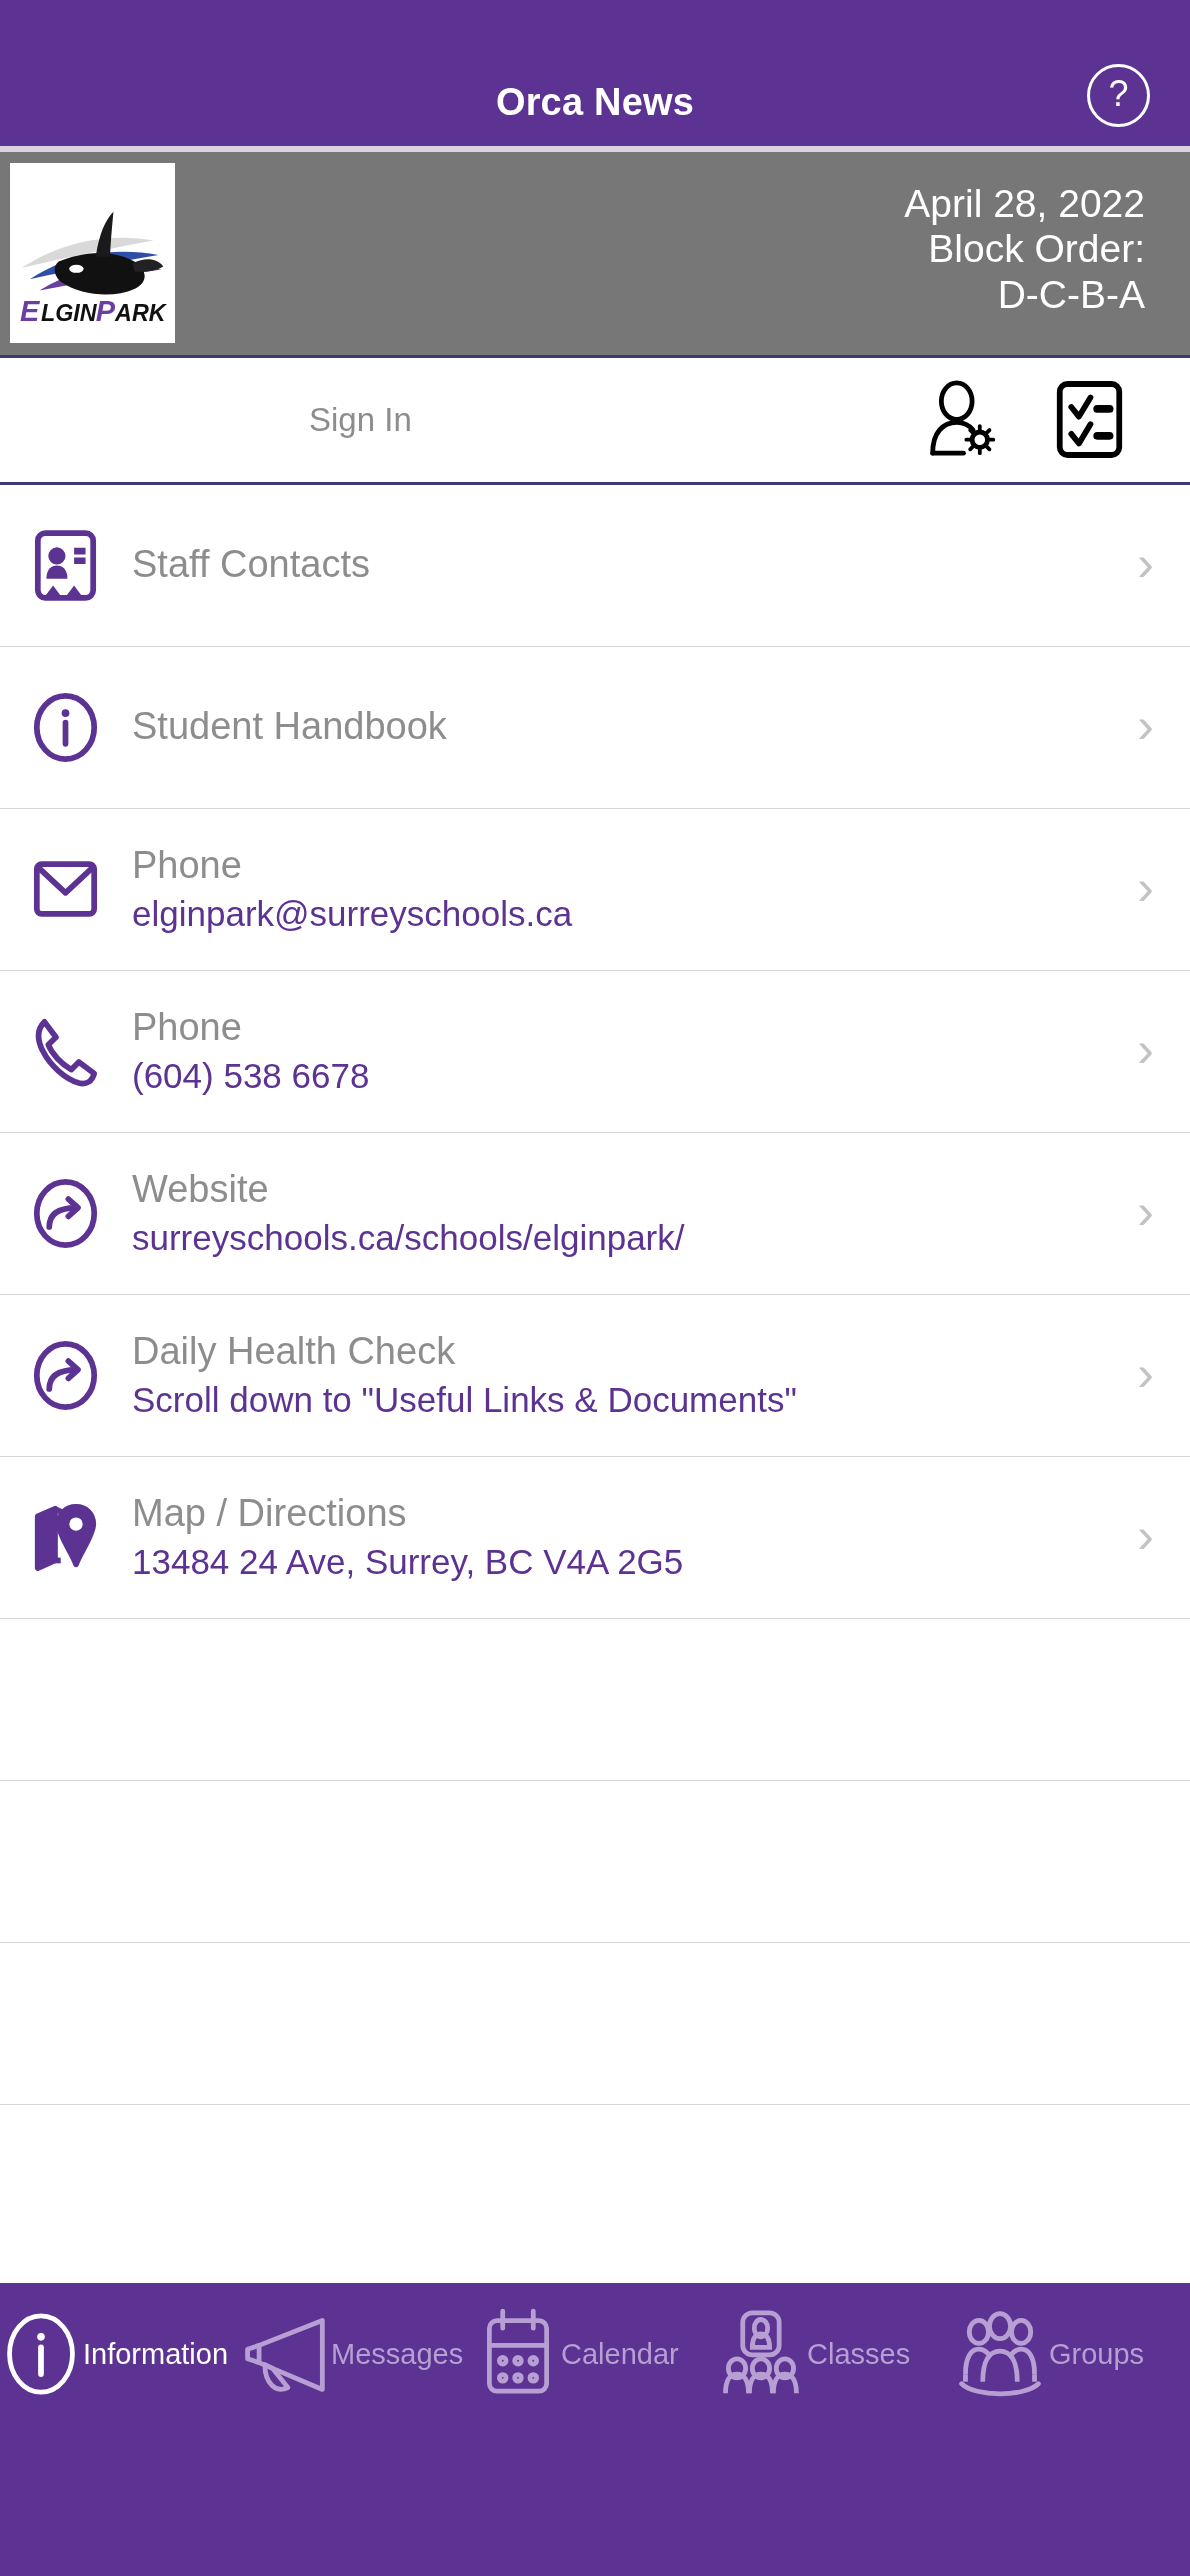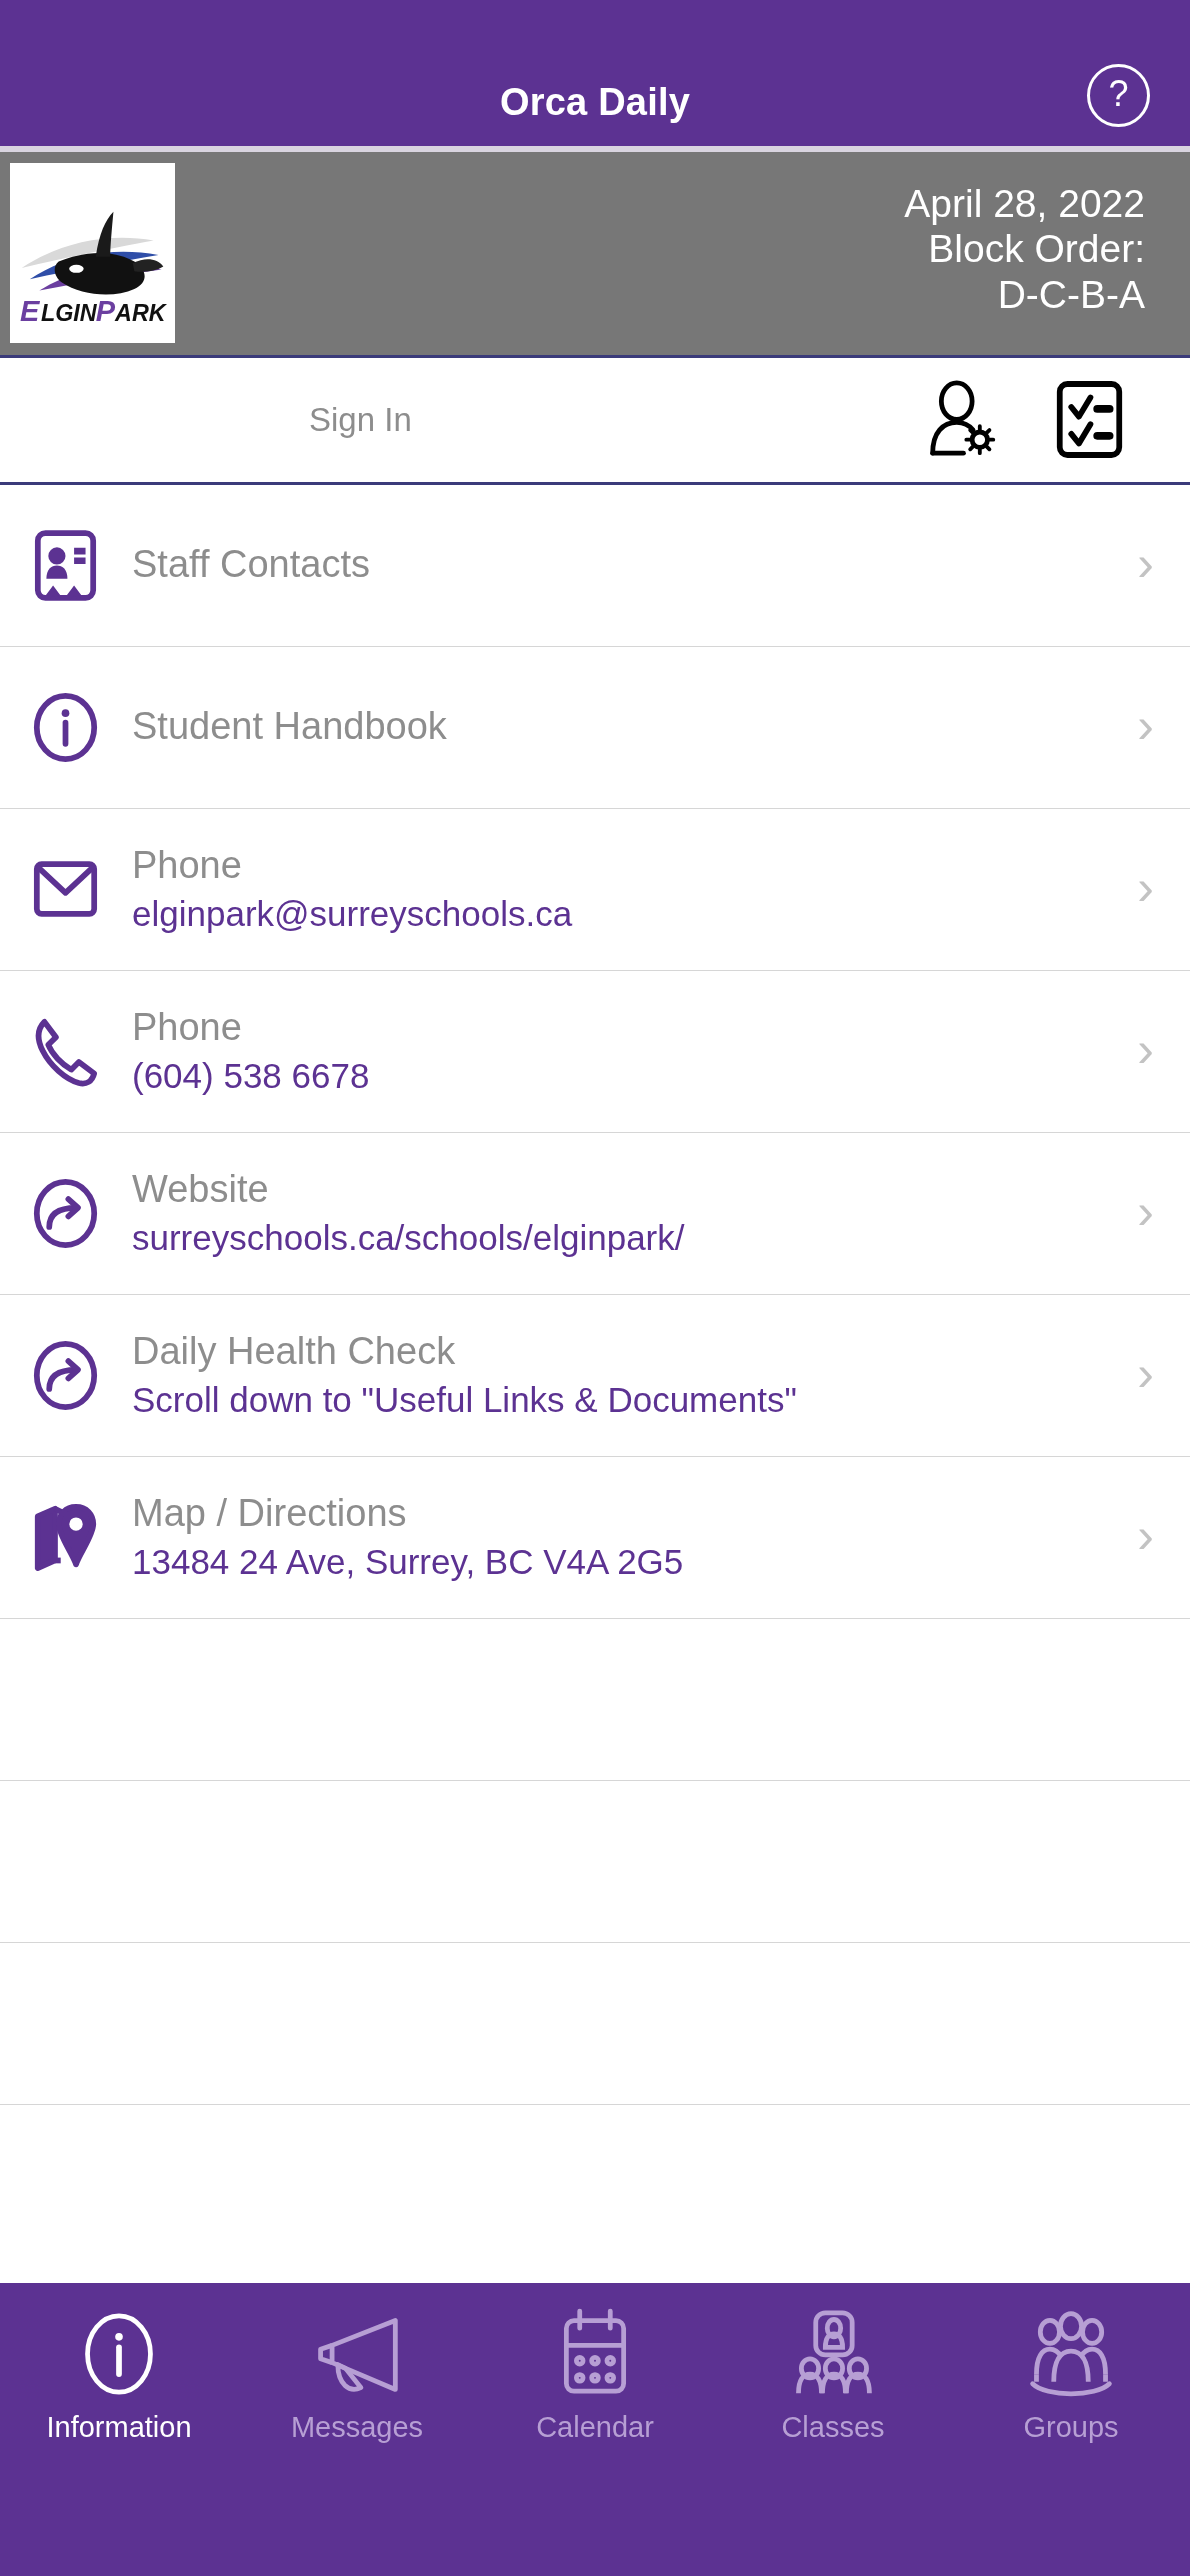--- a/index.html
+++ b/index.html
@@ -130,35 +130,35 @@
   
   .tabbar {
     flex:0 0 293px;
     height:293px;
     background:#5C3292;
     display:flex; align-items:flex-start; justify-content:space-around;
     padding-top:21px;
   }
   .tab {
     width:20%;
-    display:flex; flex-direction:column; align-items:center; gap:9px;
+    display:flex; flex-direction:row; align-items:center; gap:1px;
     color:#b79fd4;
   }
   .tab.active { color:#ffffff; }
   .tab-icon { height:100px; display:flex; align-items:center; justify-content:center; }
   .tab-icon svg { display:block; }
   .tab-label { font-size:29px; line-height:1; }
 </style>
 </head>
 <body>
 
 <div class="phone">
 
   <div class="topnav">
-    <div class="topnav-title">Orca Daily</div>
+    <div class="topnav-title">Orca News</div>
     <div class="help-btn">
       <span>?</span>
     </div>
   </div>
   <div class="nav-sep"></div>
 
   <div class="banner">
     <div class="logo-box">
       <svg viewBox="0 0 200 200" xmlns="http://www.w3.org/2000/svg">
 

